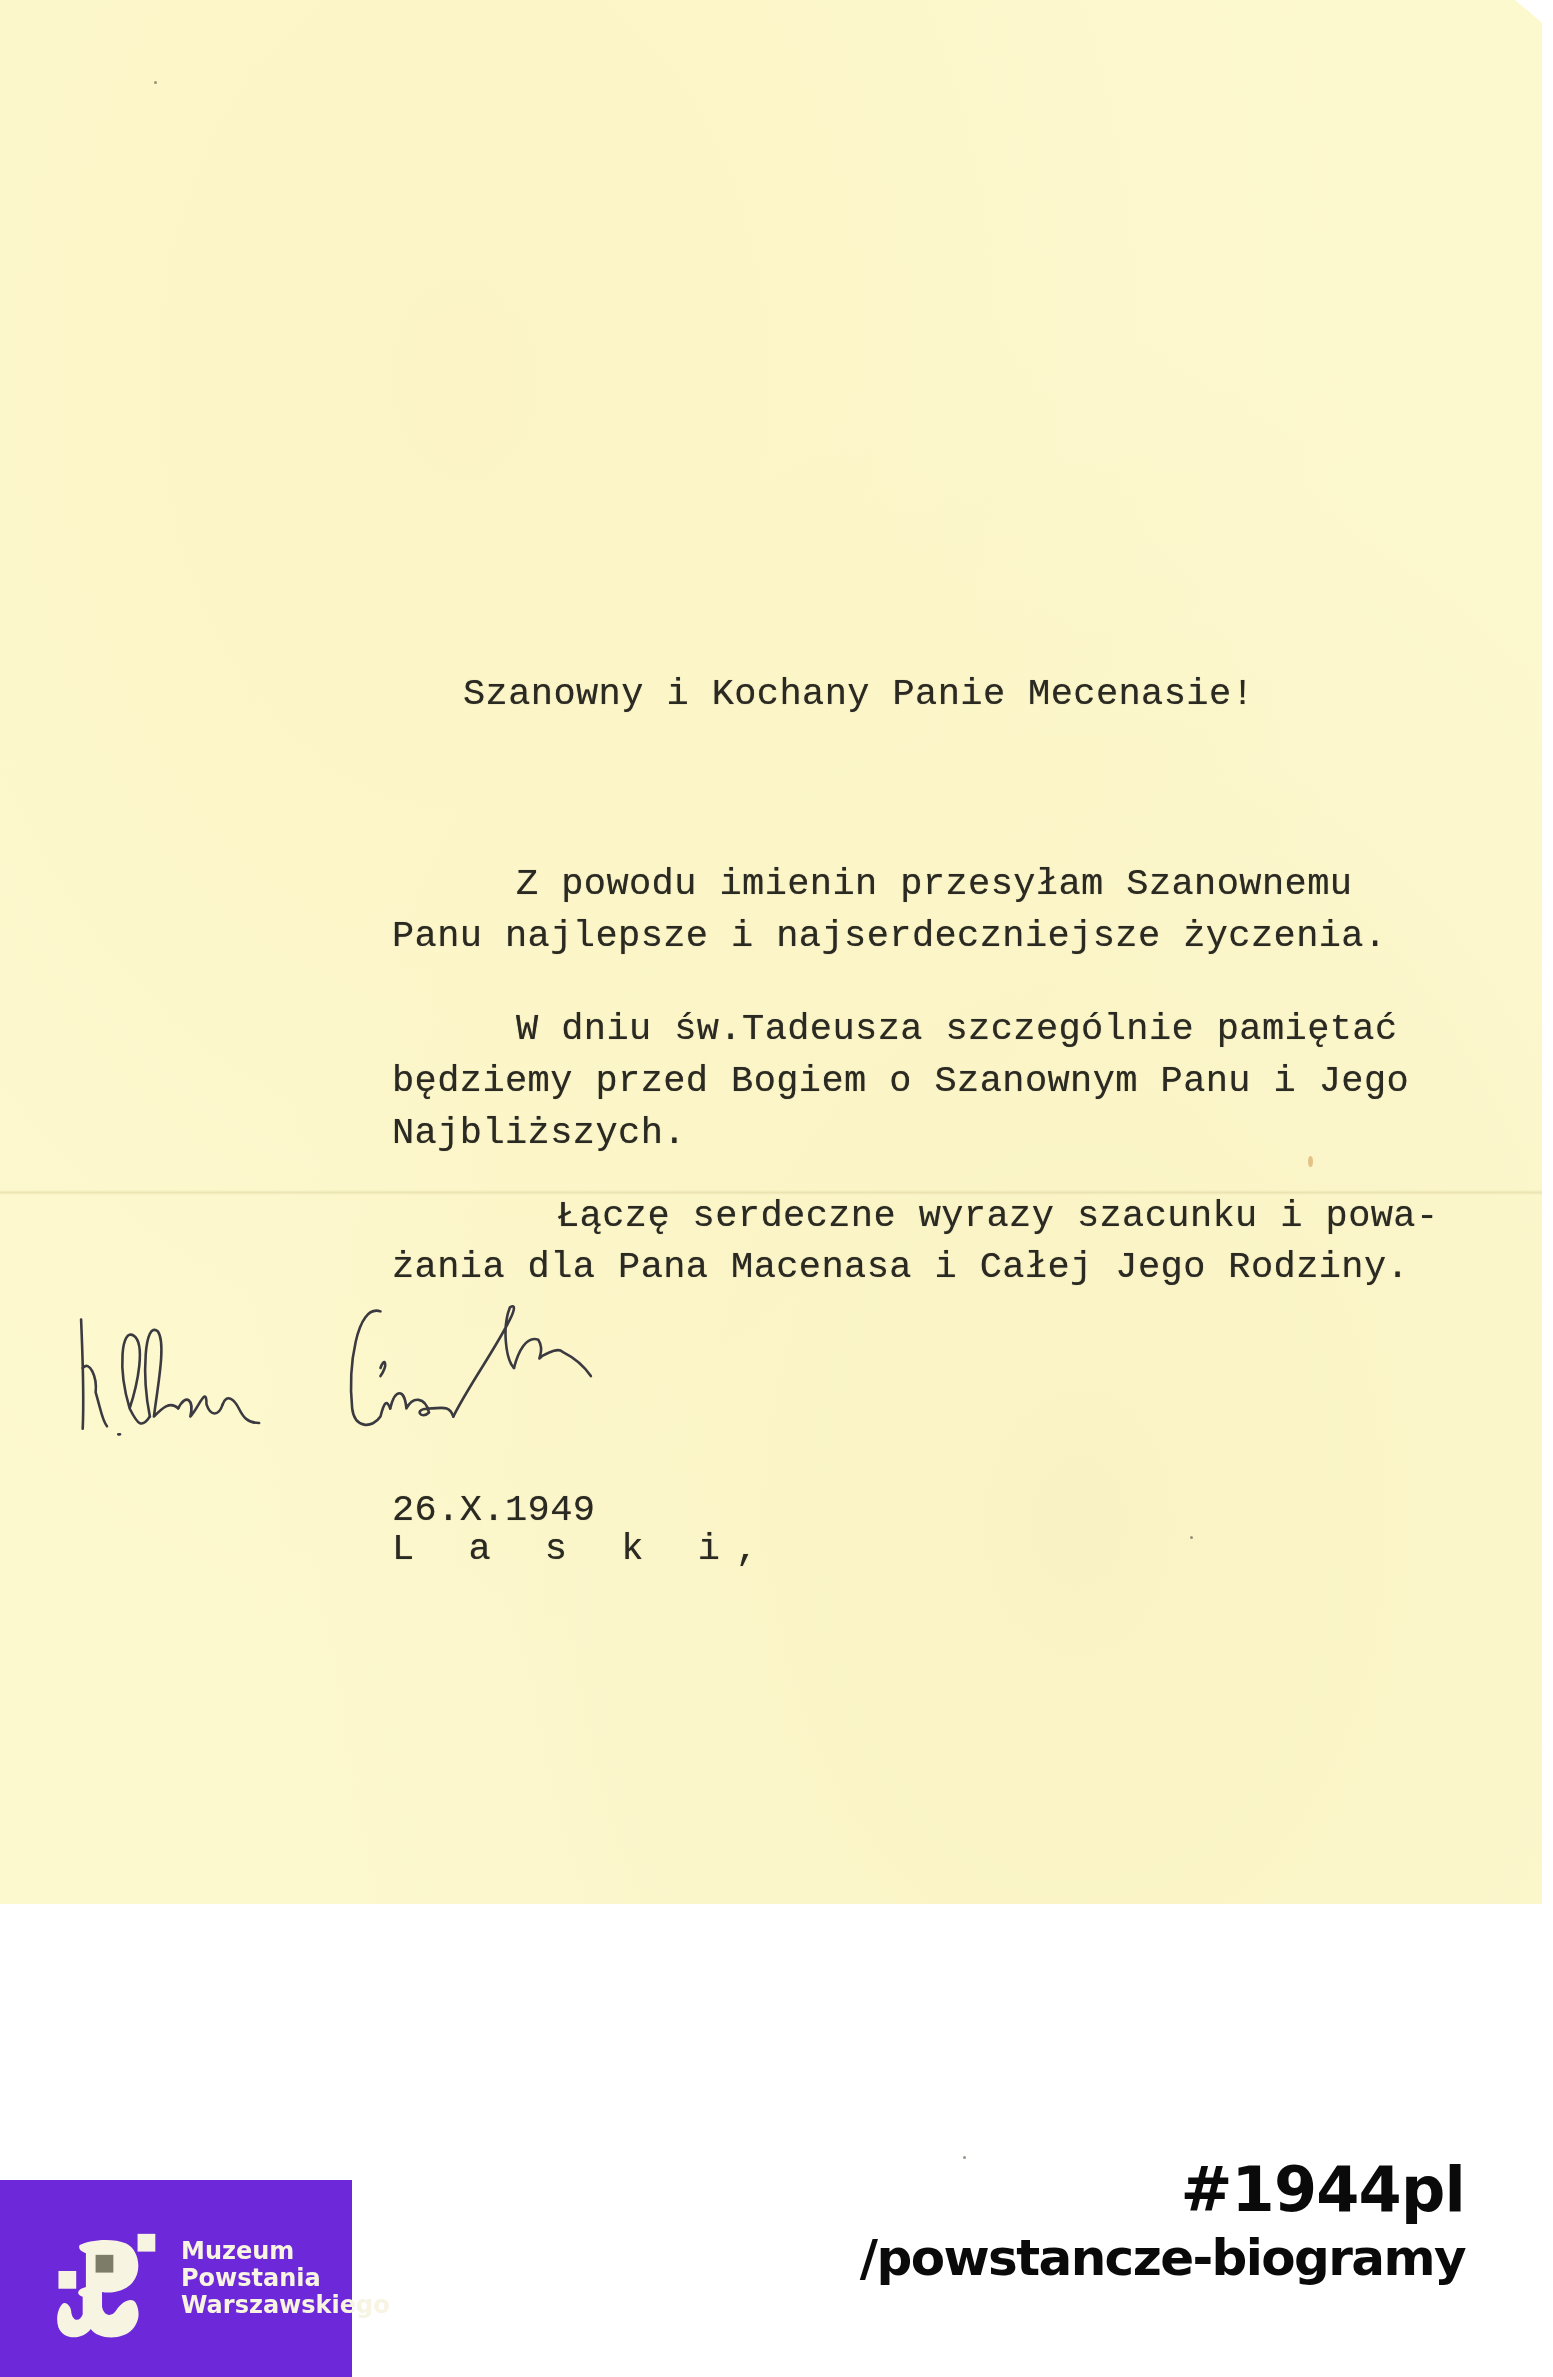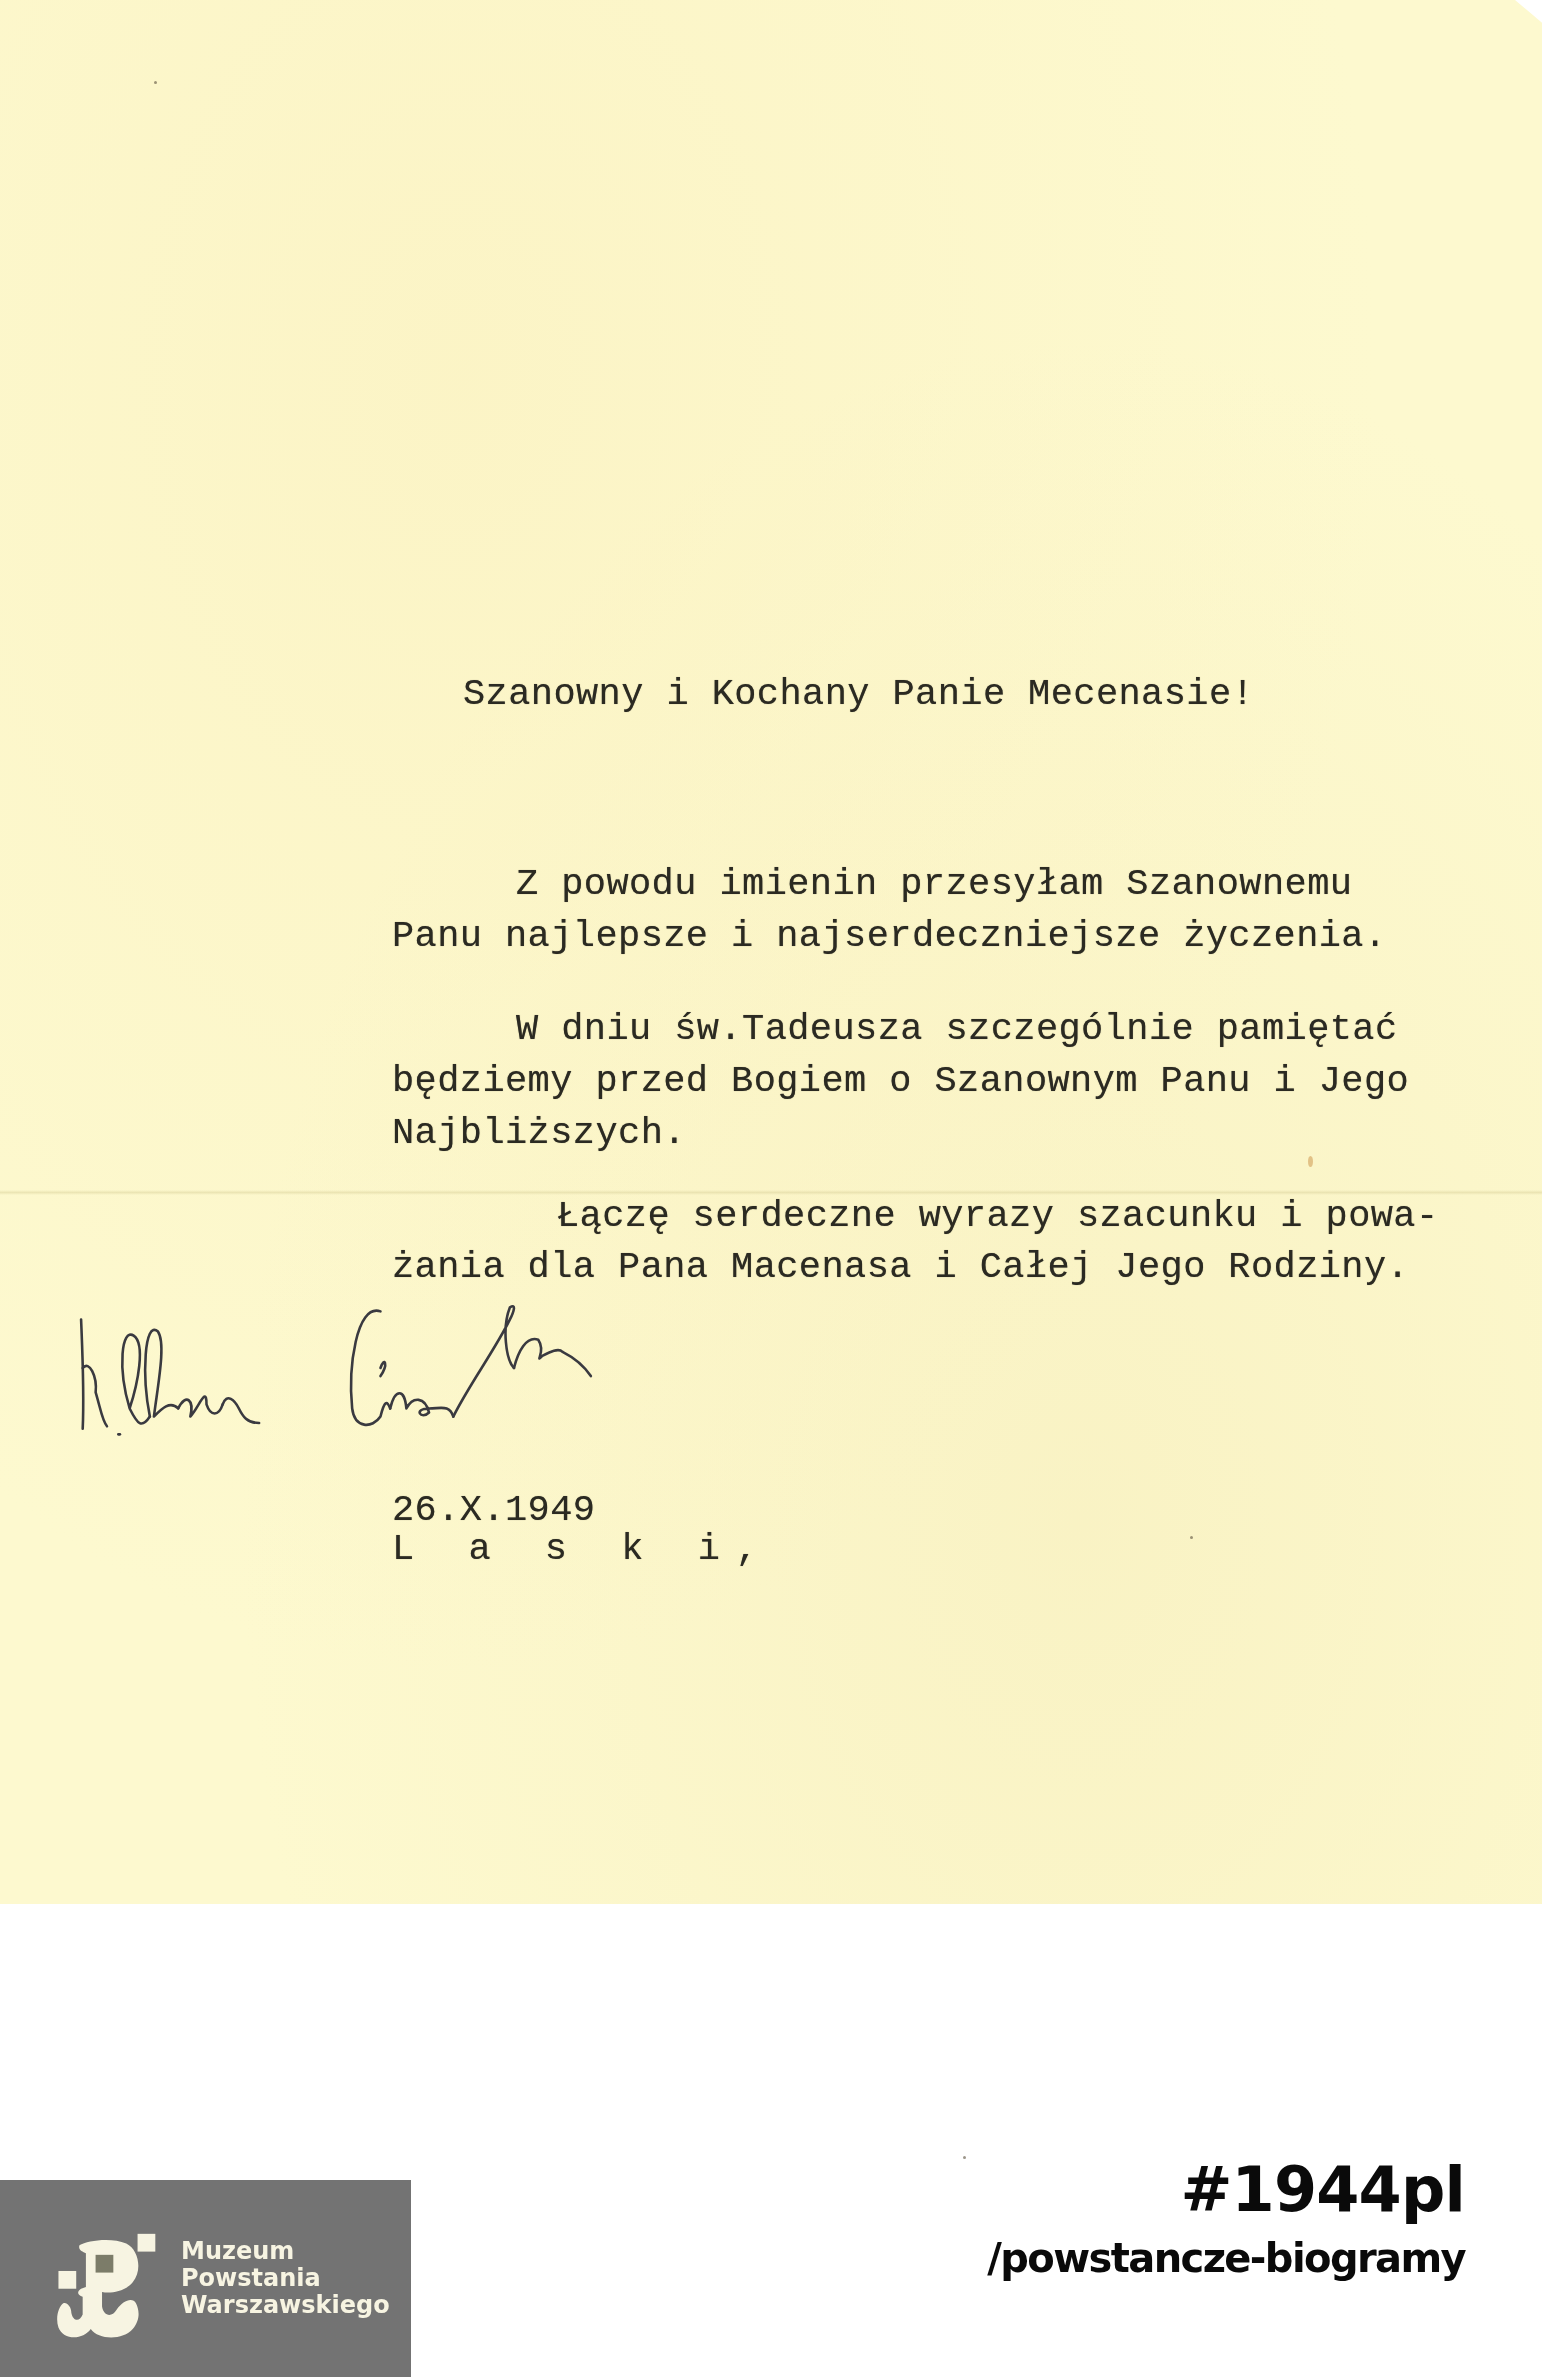--- a/index.html
+++ b/index.html
@@ -56,23 +56,23 @@
       left: 73px;
       top: 1287px;
       width: 1149px;
       height: 162px;
     }
 
     .logo-box {
       position: absolute;
       left: 0;
       top: 2180px;
-      width: 411px;
+      width: 352px;
       height: 197px;
-      background: #737373;
+      background: #6d28d9;
     }
     .logo-mark {
       position: absolute;
       left: 55px;
       top: 49px;
       width: 107px;
       height: 113px;
     }
     .logo-text {
       position: absolute;
@@ -90,21 +90,21 @@
       position: absolute;
       right: 88px;
       top: 2156px;
       text-align: right;
       font-family: "DejaVu Sans", "Liberation Sans", sans-serif;
       font-weight: bold;
       color: #0a0a0a;
       line-height: 68px;
     }
     .hashtag .tag1 { font-size: 62px; letter-spacing: -0.8px; }
-    .hashtag .tag2 { font-size: 40px; letter-spacing: -1.6px; }
+    .hashtag .tag2 { font-size: 50px; letter-spacing: -1.6px; }
 
     .speck {
       position: absolute;
       width: 3.2px; height: 3.2px;
       border-radius: 50%;
       background: rgba(90,80,60,0.6);
     }
   </style>
 </head>
 <body>

